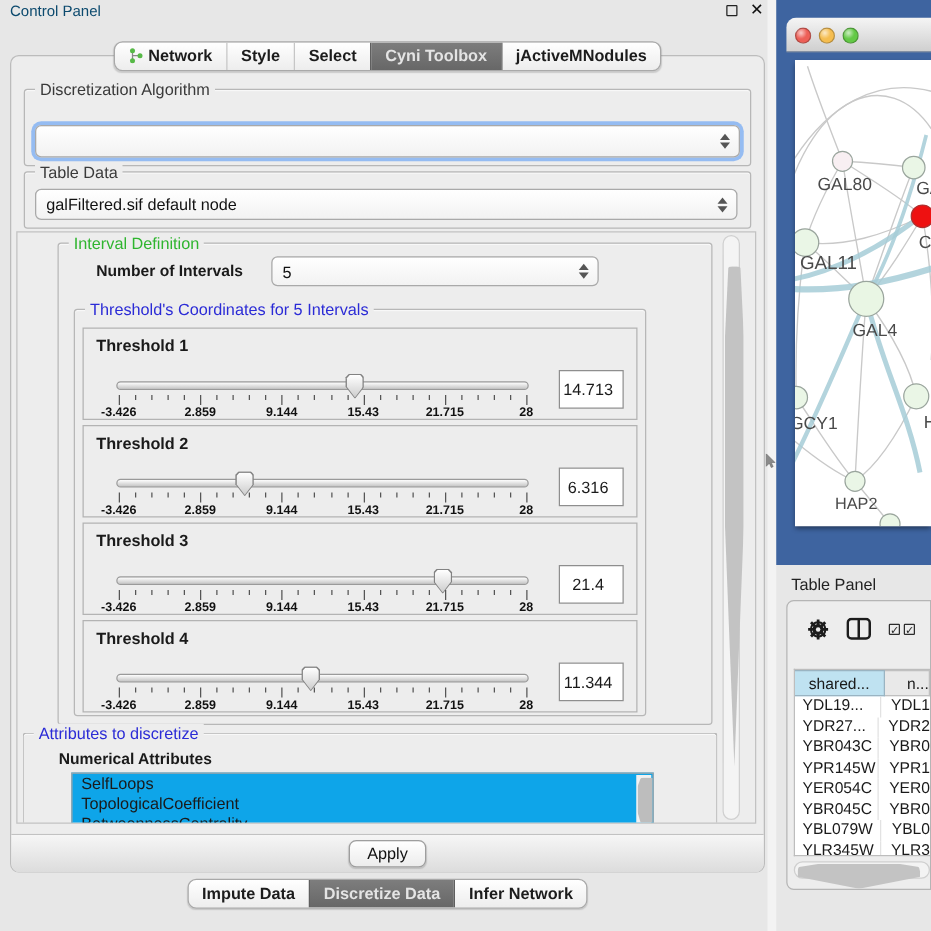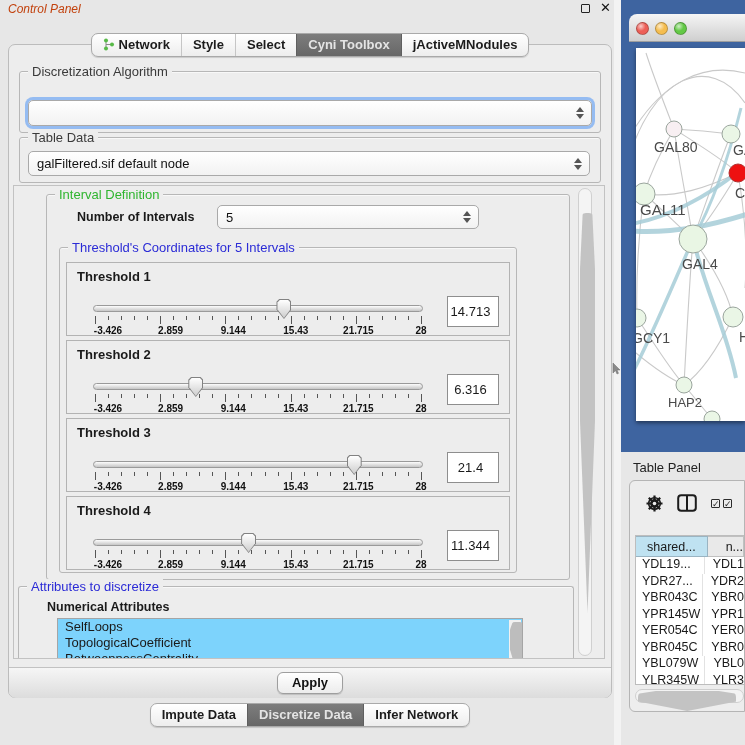--- a/index.html
+++ b/index.html
@@ -3,21 +3,21 @@
 <meta charset="utf-8">
 <style>
   * { margin:0; padding:0; box-sizing:border-box; }
   html,body { width:745px; height:745px; overflow:hidden;
     font-family:"Liberation Sans","DejaVu Sans",sans-serif;
     background:#e7e7e7; color:#1a1a1a; }
 
   
   .cp { position:absolute; left:0; top:0; width:620px; height:745px; background:#e7e7e7; }
   .cp-titlebar { position:absolute; left:0; top:0; width:100%; height:18px; font-size:12px; }
-  .cp-title { position:absolute; left:8px; top:2px; color:#c2410c;font-style:italic; }
+  .cp-title { position:absolute; left:8px; top:2px; color:#0c4a6e; }
   .win-float { position:absolute; left:581px; top:4px; width:9px; height:9px; border:1.5px solid #222; border-radius:1px; }
   .win-close { position:absolute; left:600px; top:0px; font-size:13px; font-weight:bold; color:#111; }
 
   .cp-body { position:absolute; left:8px; top:44px; width:604px; height:654px;
     background:#ededed; border:1px solid #bcbcbc; border-radius:7px; }
 
   
   .tabbar { position:absolute; display:flex; justify-content:center; width:620px; z-index:30; }
   .tabbar-top { top:33px; }
   .tabbar-bottom { top:703px; }
@@ -69,41 +69,41 @@
   .th-label { position:absolute; left:10px; top:6px; font-size:13px; font-weight:bold; }
   .th-slider { position:absolute; left:26px; top:36px; width:330px; height:38px; }
   .track { position:absolute; left:0; right:0; top:6px; height:7px; border-radius:4px;
     background:linear-gradient(#fdfdfd,#c6c6c6); border:1px solid #9a9a9a; }
   .thumb { position:absolute; top:0px; width:15px; height:20px; background:#828282;
     clip-path:polygon(18% 0,82% 0,100% 14%,100% 52%,50% 100%,0 52%,0 14%); }
   .thumb .in { position:absolute; inset:1px; background:linear-gradient(#ffffff,#cdcdcd);
     clip-path:polygon(18% 0,82% 0,100% 14%,100% 52%,50% 100%,0 52%,0 14%); }
   .ticks { position:absolute; left:2px; right:2px; top:17px; height:8px; }
   .ticks span { position:absolute; top:0; width:1px; background:#555; }
-  .tick-labels { position:absolute; left:15px; right:2px; top:26px; height:11px;
+  .tick-labels { position:absolute; left:2px; right:2px; top:26px; height:11px;
     font-size:10px; font-weight:bold; color:#111; }
   .tick-labels span { position:absolute; transform:translateX(-50%); white-space:nowrap; }
   .th-value { position:absolute; left:380px; top:33px; width:52px; height:31px;
     background:#fff; border:1px solid #8e8e8e; font-size:13px; text-align:center;
     padding:7px 5px 0 0; }
 
   
-  .listbox { position:absolute; background:#7dd3fc; border:1px solid #a5a5a5; overflow:hidden;
+  .listbox { position:absolute; background:#0ea5e9; border:1px solid #a5a5a5; overflow:hidden;
     font-size:13px; }
   .listbox .item { padding:0 0 0 7px; line-height:16px; }
   .listbox .sb { position:absolute; right:1px; top:1px; bottom:1px; width:12px; background:#f1f1f1; }
   .listbox .sb .thumb { position:absolute; left:1px; right:1px; top:2px; height:95%;
     background:#bdbdbd; border-radius:5px; }
 
   
   .apply-strip { position:absolute; left:0; right:0; top:622px; height:31px;
     background:linear-gradient(#f6f6f6,#dcdcdc); border-top:1px solid #c2c2c2;
     border-radius:0 0 7px 7px; display:flex; justify-content:center; align-items:center; }
   .btn { background:linear-gradient(#ffffff,#ececec); border:1px solid #9e9e9e;
-    border-radius:6px; font-size:13px; font-weight:bold; padding:2px 14px 3px; color:#111;
+    border-radius:6px; font-size:13px; font-weight:normal; padding:2px 14px 3px; color:#111;
     box-shadow:0 1px 1px rgba(0,0,0,.15); }
 
   
   .white-strip { position:absolute; left:614px; top:0; width:7px; height:745px; background:#f3f3f3; }
   .net-frame { position:absolute; left:621px; top:0; width:124px; height:452px; background:#3e64a0; }
   .net-titlebar { position:absolute; left:8px; top:14px; right:0; height:28px;
     background:linear-gradient(#f5f5f5,#cfcfcf); border-bottom:1px solid #9e9e9e;
     border-radius:8px 0 0 0; }
   .lights { position:absolute; left:7px; top:8px; display:flex; gap:6px; }
   .light { width:13px; height:13px; border-radius:50%; }

